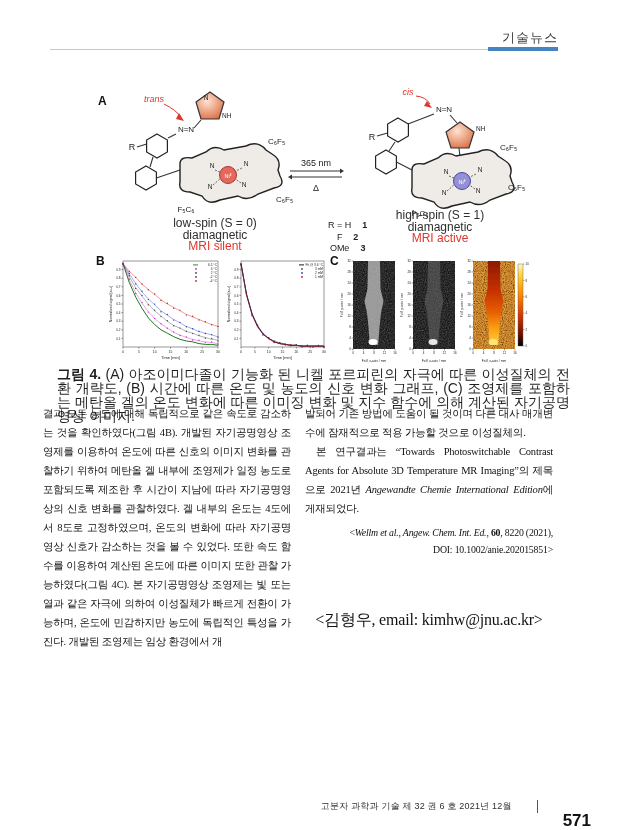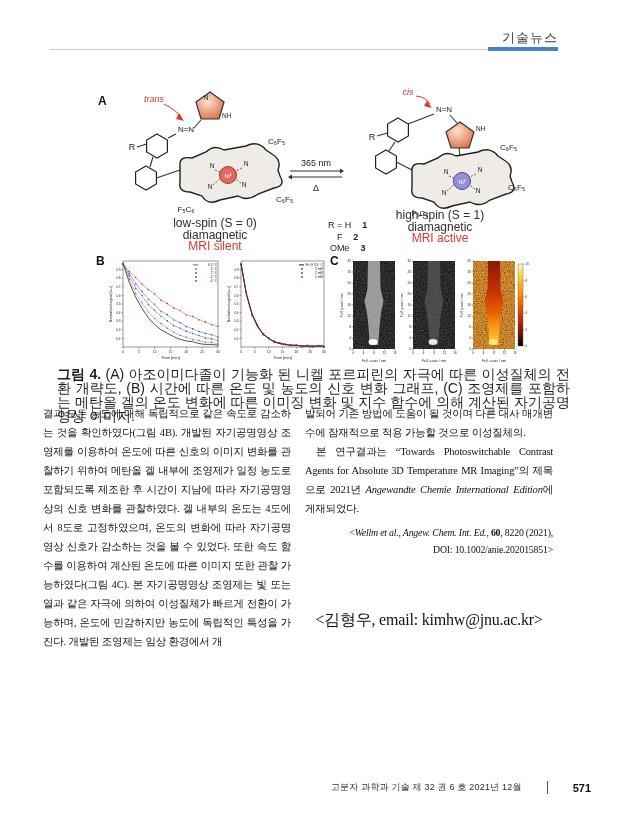--- a/index.html
+++ b/index.html
@@ -32,21 +32,21 @@
            color:#111;text-align:justify;letter-spacing:-0.2px;}
   .col{width:248px;}
   .col p{margin:0;}
   .col p.indent{text-indent:11px;}
   .ref{margin-top:6px;text-align:right;font-size:9.8px;line-height:17px;}
   .contact{margin-top:52px;text-align:center;font-size:16px;}
   
   .footer{position:absolute;top:781px;right:31px;display:flex;align-items:center;gap:25px;}
   .footer .journal{font-size:9px;color:#2e2e2e;letter-spacing:0.2px;}
   .footer .vbar{width:1px;height:13px;background:#555;}
-  .footer .pageno{font-size:11px;font-weight:bold;color:#111;}
+  .footer .pageno{font-size:17px;font-weight:bold;color:#111;margin-top:30px;}
   svg text{font-family:"Liberation Sans","DejaVu Sans",sans-serif;}
   .red-it{fill:#e0352b;font-style:italic;}
 </style>
 </head>
 <body>
 
 <div class="page">
 
   <div class="hdr-label">기술뉴스</div>
   <div class="hdr-rule"></div>

